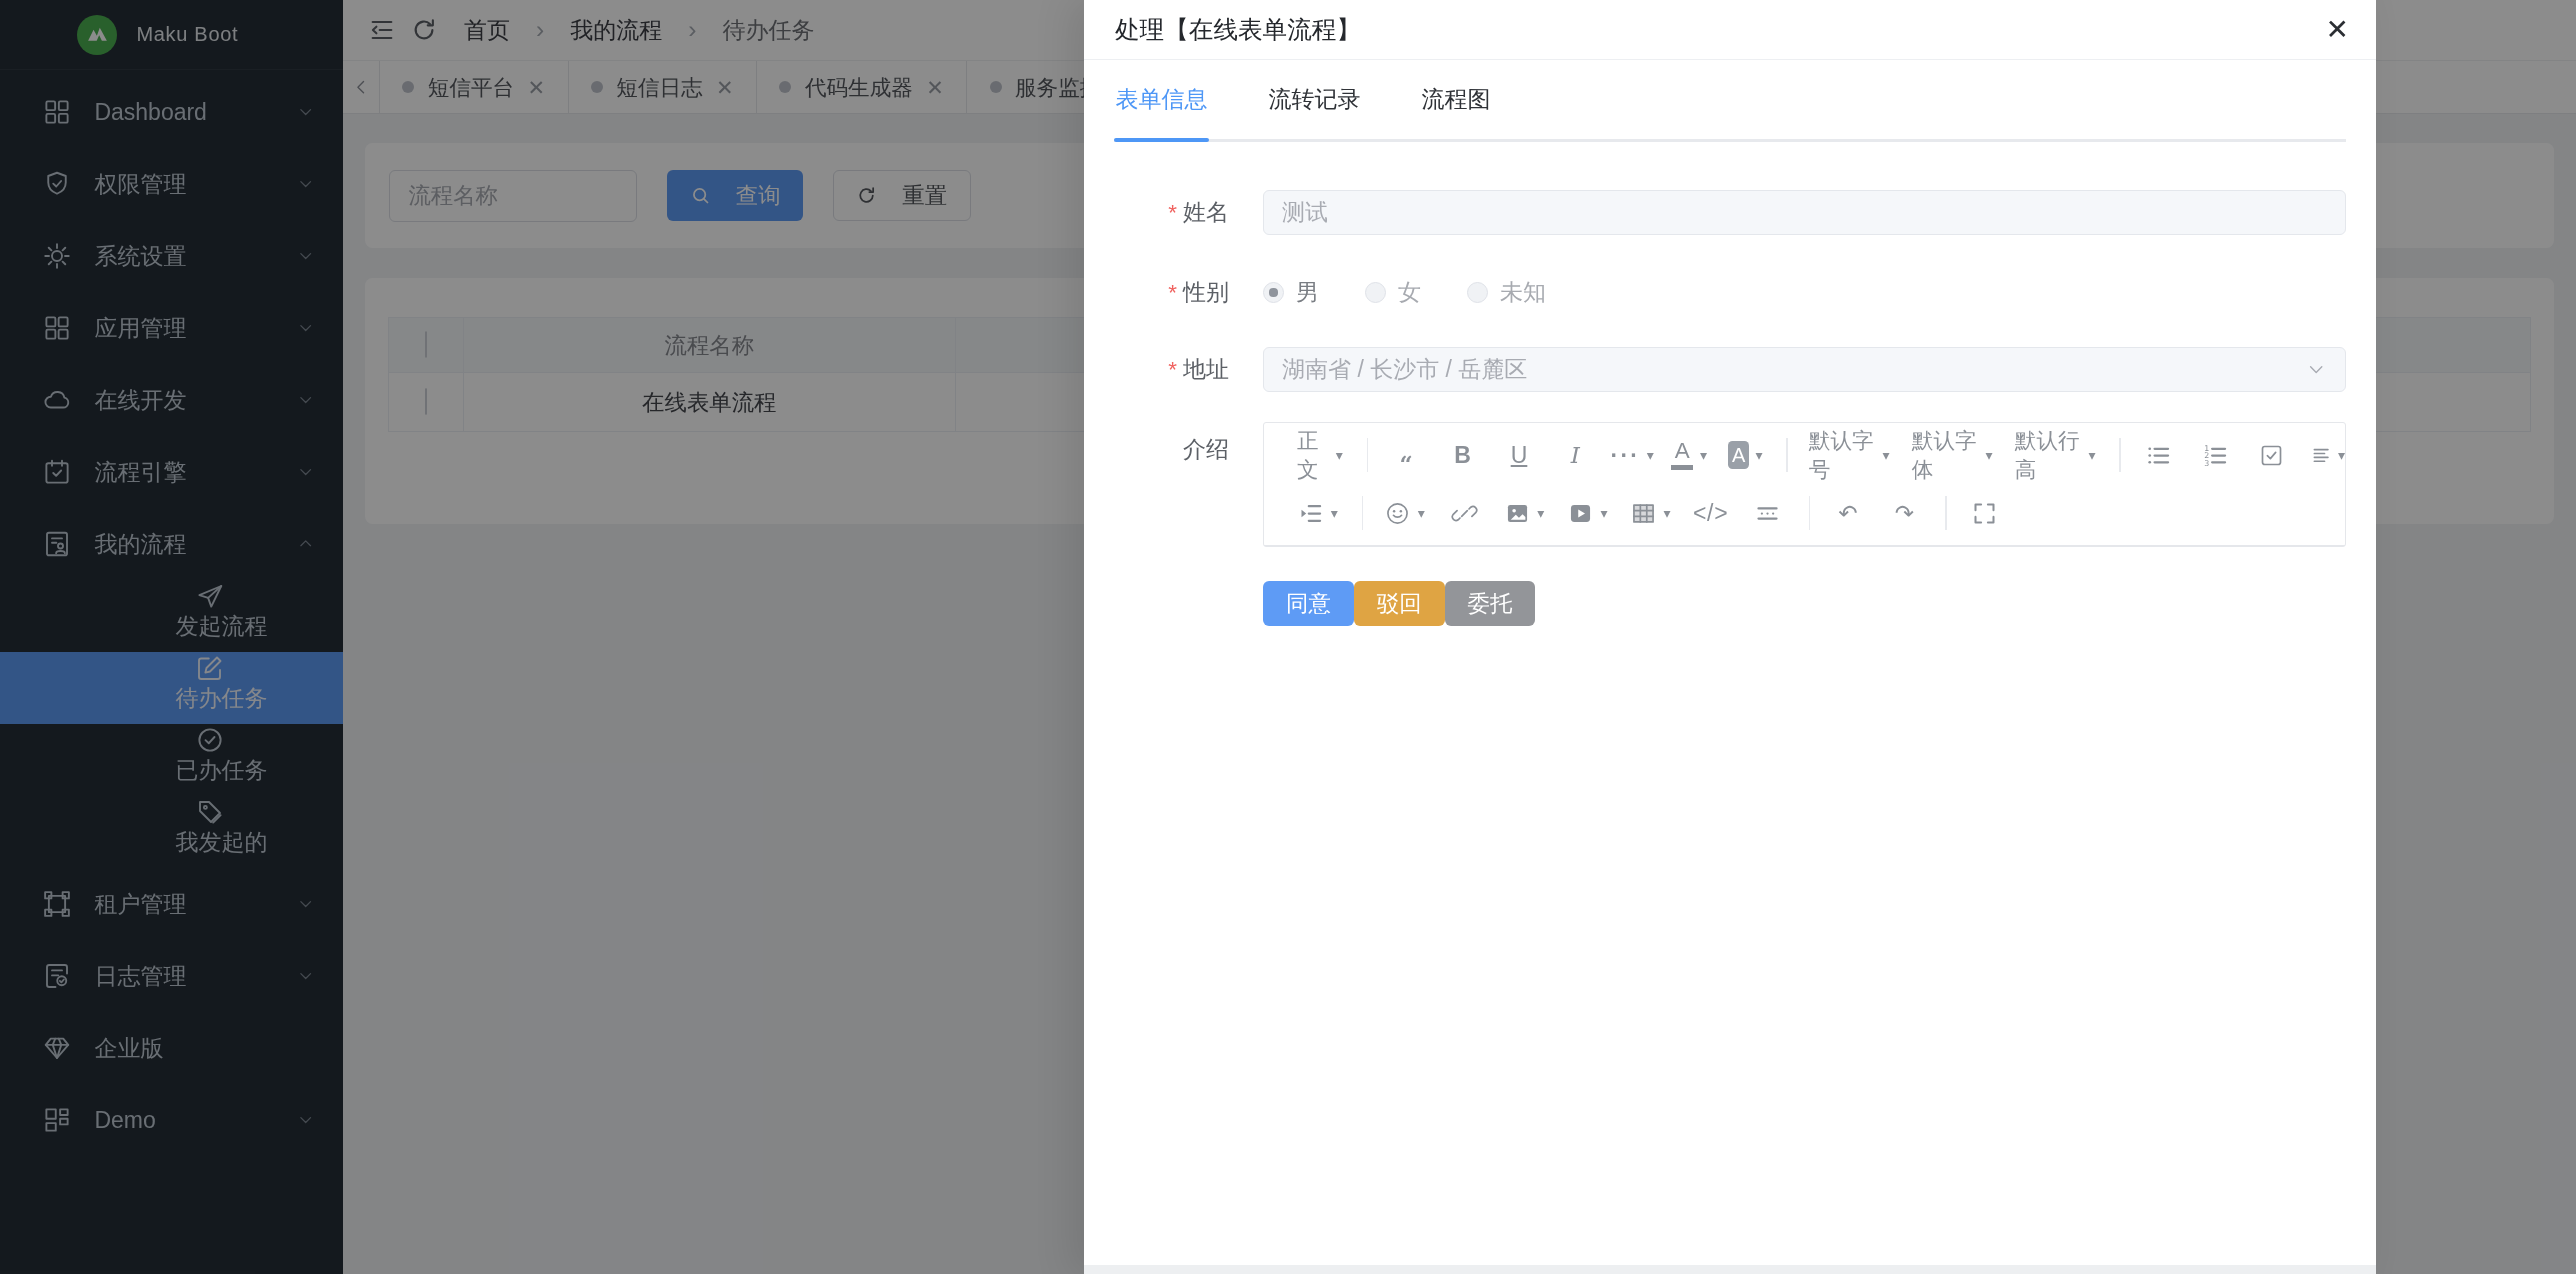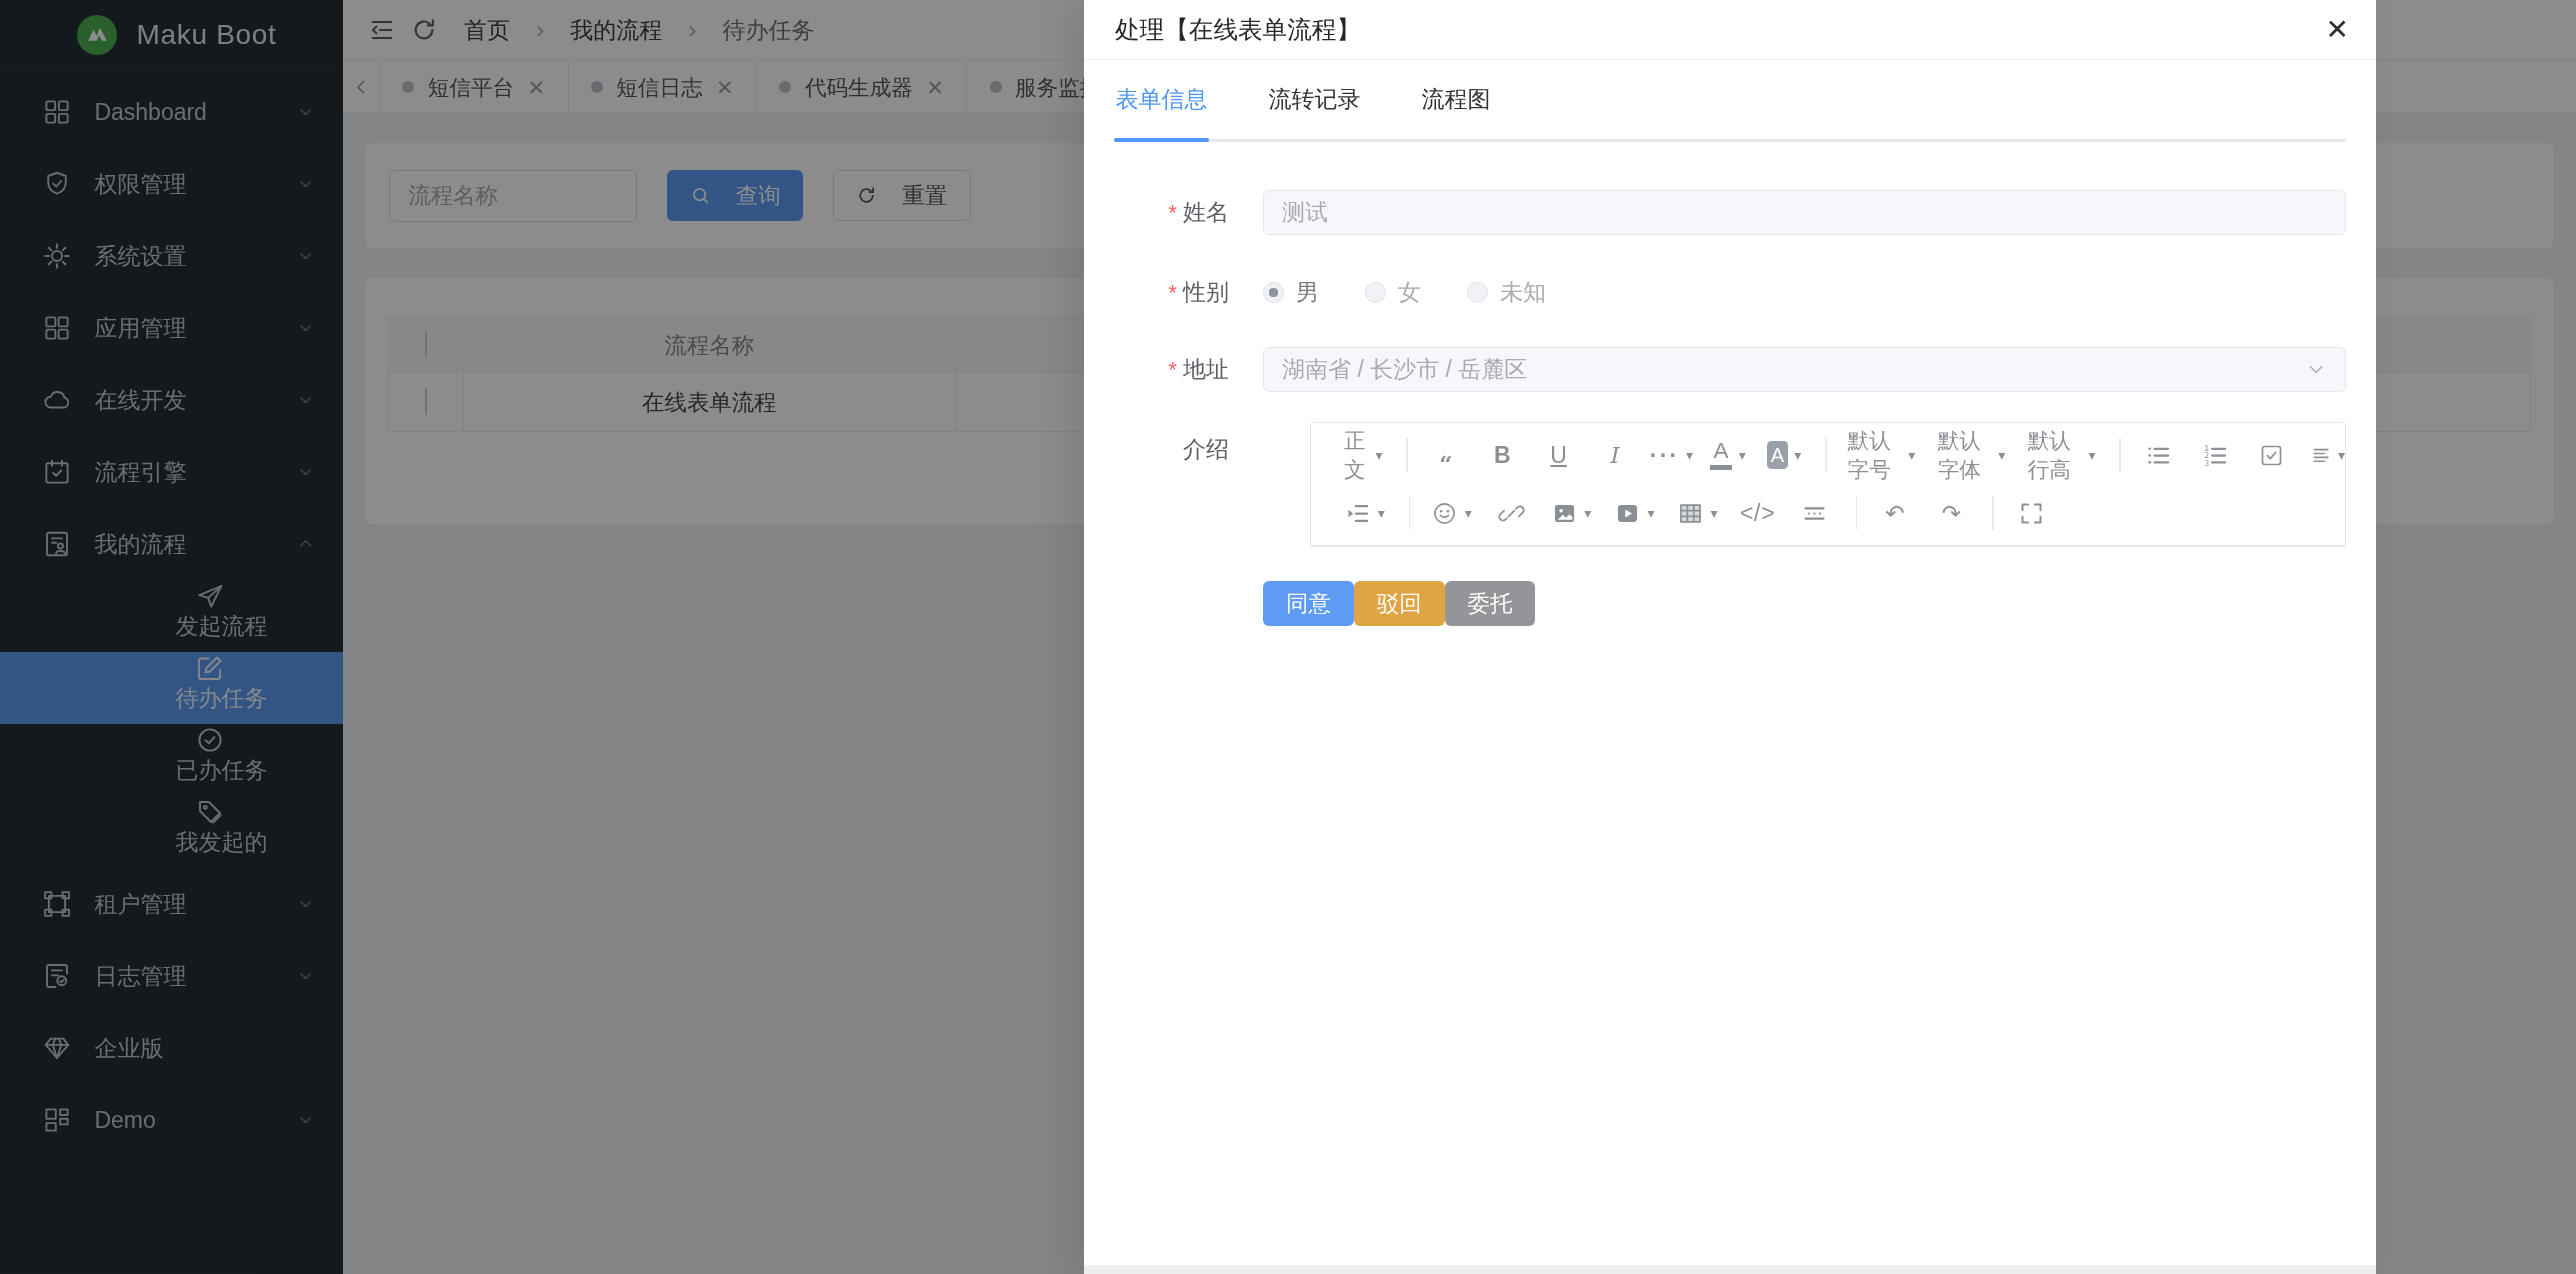--- a/index.html
+++ b/index.html
@@ -5,21 +5,21 @@
   * { margin:0; padding:0; box-sizing:border-box; }
   html,body { width:2576px; height:1275px; }
   body { font-family:"Liberation Sans","DejaVu Sans",sans-serif; background:#f0f2f5; overflow:hidden; }
   .stage { position:relative; width:2576px; height:1275px; overflow:hidden; background:#f0f2f5; }
   .ic { stroke:currentColor; fill:none; stroke-width:1.5; stroke-linecap:round; stroke-linejoin:round; }
 
   
   .sidebar { position:absolute; left:0; top:0; width:343px; height:100%; background:#262f38; z-index:10; }
   .logo-row { height:70px; display:flex; align-items:center; padding-left:77px; gap:19.4px; border-bottom:0.7px solid rgba(255,255,255,0.05); }
   .logo-badge { width:40px; height:40px; border-radius:50%; background:#4caf50; display:flex; align-items:center; justify-content:center; }
-  .logo-title { font-size:28px; color:#e4e8ec; letter-spacing:0.7px; }
+  .logo-title { font-size:20px; color:#e4e8ec; letter-spacing:0.7px; }
   .nav { padding-top:6px; }
   .nav-item { height:72px; display:flex; align-items:center; padding-left:41px; padding-right:28px; color:#bfc9d3; font-size:23px; cursor:pointer; }
   .nav-item .mi { width:31px; height:31px; flex:none; margin-right:22.4px; display:flex; align-items:center; justify-content:center; }
   .nav-item .mi svg { width:30px; height:30px; }
   .nav-item .chev { margin-left:auto; color:#7e8894; display:flex; }
   .nav-item .chev svg { width:19.4px; height:19.4px; }
   .nav-item.sub { padding-left:128px;flex-direction:column; }
   .nav-item.active { background:#5e9bf5; color:#f2f6fd; }
 
   
@@ -63,21 +63,21 @@
   .d-header { height:60px; border-bottom:0.7px solid #edeff2; display:flex; align-items:center; padding:0 27px 0 31px; }
   .d-title { font-size:24.6px; color:#24272c; }
   .d-close { margin-left:auto; font-size:28px; color:#2b2e33; cursor:pointer; line-height:1; }
   .d-body { padding:0 30px; }
   .d-tabs { margin-top:24px; display:flex; gap:58px; border-bottom:3px solid #e7e9ed; }
   .d-tab { position:relative; padding:0 1.5px 24px 1.5px; font-size:23px; color:#2f3237; cursor:pointer; }
   .d-tab.active { color:#4e97f6; }
   .d-tab.active::after { content:""; position:absolute; left:0; right:0; bottom:-3px; height:4.5px; background:#4e97f6; border-radius:2.2px; }
 
   .frow { display:flex; align-items:center; }
-  .frow.top { align-items:flex-start;gap:47px; }
+  .frow.top { align-items:flex-start; }
   .flabel { width:149px; flex:none; display:flex; justify-content:flex-end; align-items:center; gap:6px; padding-right:34px; font-size:23px; color:#5c6066; }
   .flabel .req { color:#f0625f; font-size:22.4px; }
   .frow.top .flabel { padding-top:12px; }
   .fctrl { flex:1; min-width:0; }
   .dinput { height:45px; background:#f5f7fa; border:1.5px solid #e4e7ec; border-radius:6px; display:flex; align-items:center; padding:0 18px; font-size:23px; color:#a8abb2; }
   .dinput .caret-r { margin-left:auto; color:#a8abb2; display:flex; }
   .dinput .caret-r svg { width:22.4px; height:22.4px; }
   .radio-group { display:flex; align-items:center; }
   .radio { display:flex; align-items:center; margin-right:46px; cursor:pointer; }
   .radio-circle { width:21px; height:21px; border-radius:50%; border:1.5px solid #dfe2e8; background:#f0f2f5; display:flex; align-items:center; justify-content:center; }

